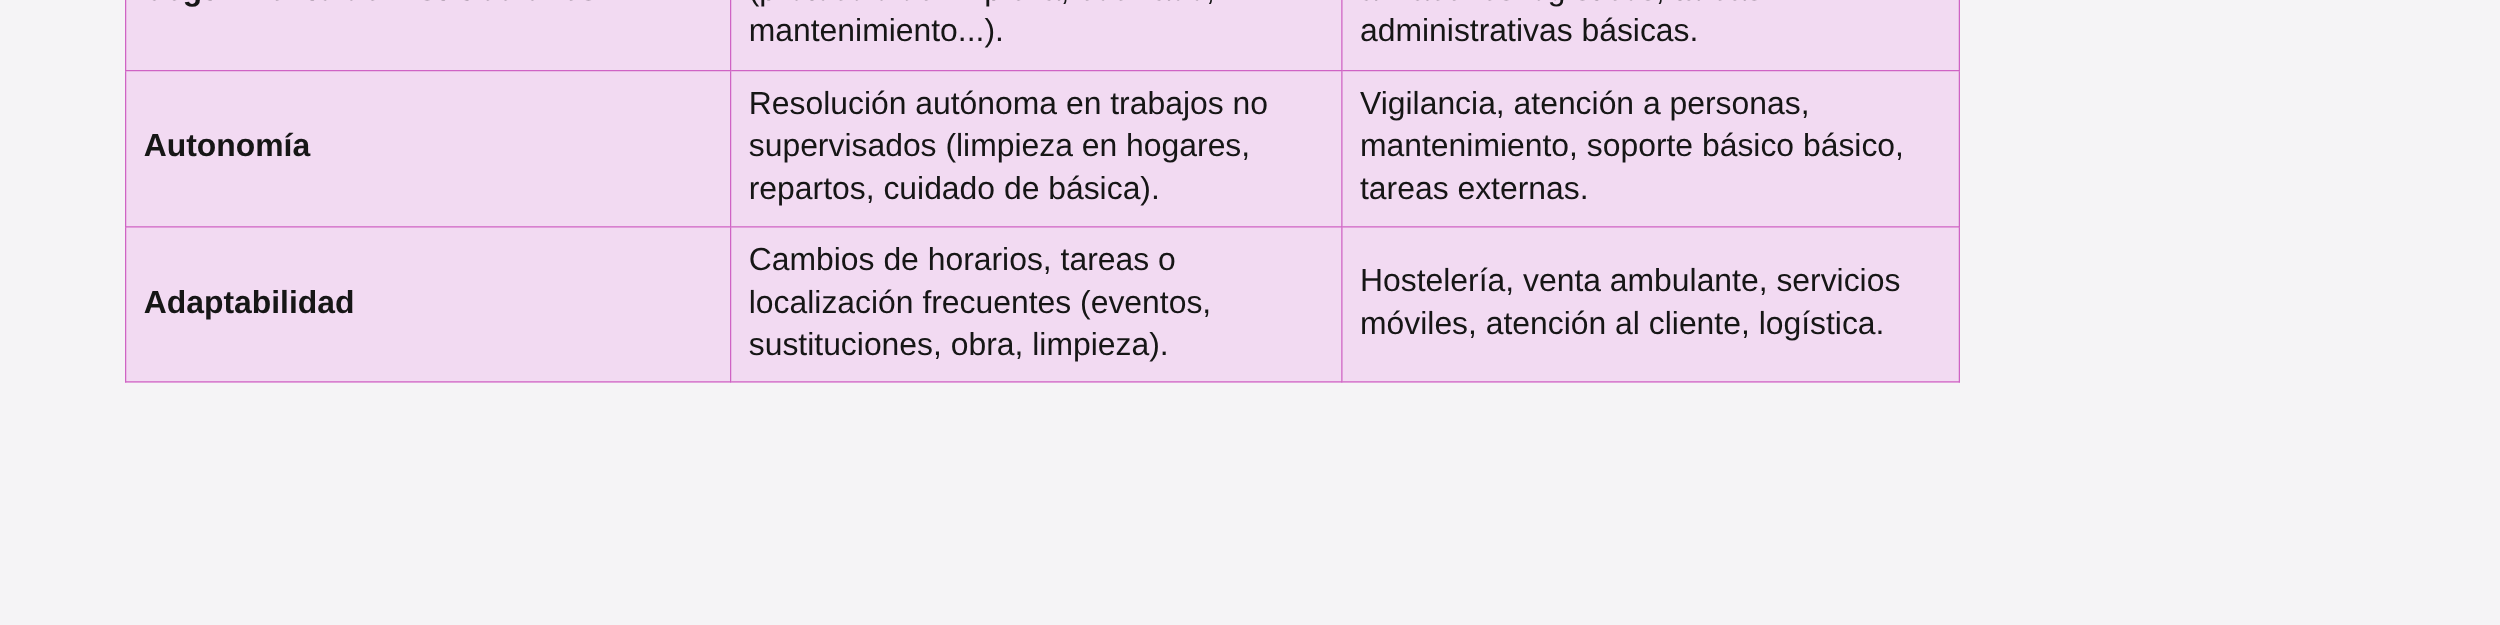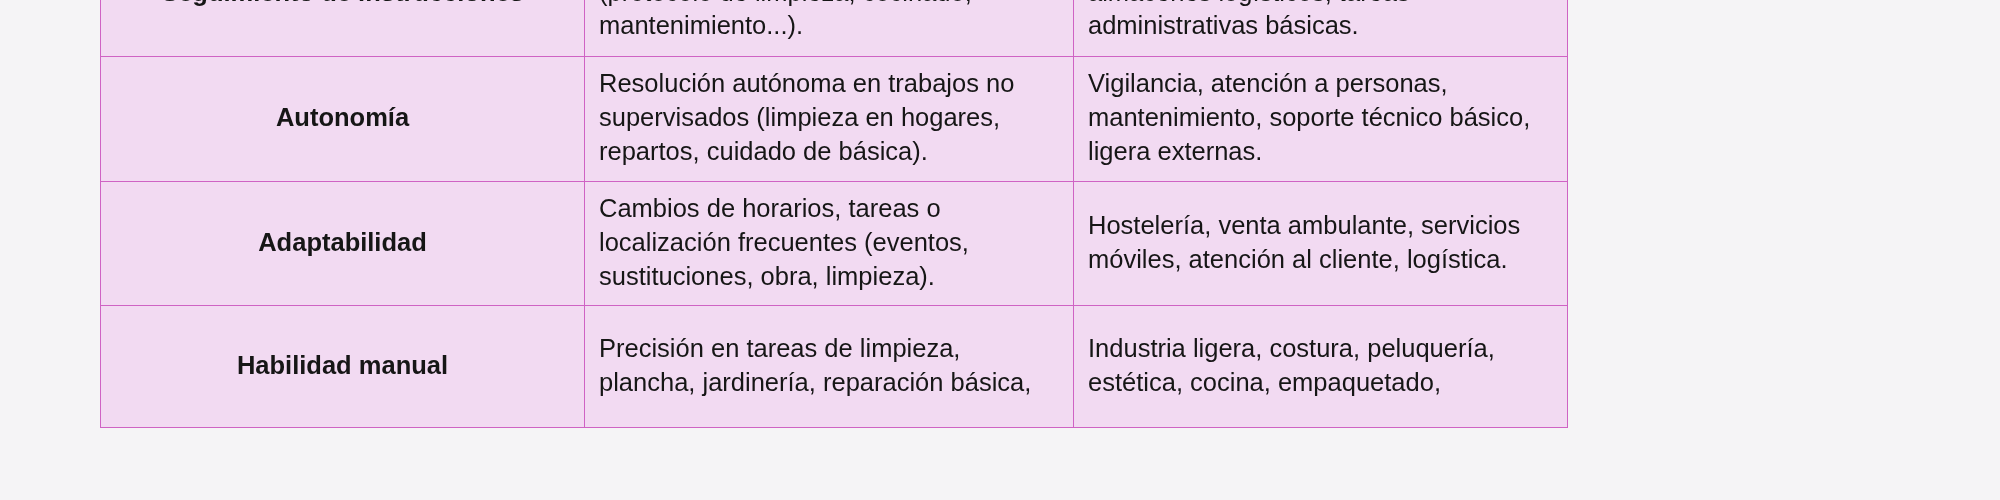--- a/index.html
+++ b/index.html
@@ -35,21 +35,21 @@
     border: 1px solid #cf63c4;
     background: #f2daf2;
     vertical-align: middle;
     padding: 10px 14px 12px 14px;
     font-size: 25.5px;
     line-height: 1.33;
     color: #161616;
   }
   td.col-skill {
     width: 455px;
-    text-align: center;
+    text-align: left;
     font-weight: bold;
     font-size: 27px;
     padding-left: 20px;
     padding-right: 20px;
   }
   td.col-desc {
     width: 460px;
   }
   td.col-sectors {
     width: 465px;
@@ -67,28 +67,23 @@
     <table class="matrix">
       <tbody>
         <tr class="row-h-1">
           <td class="col-skill">Seguimiento de instrucciones</td>
           <td class="col-desc">Aplicación rigurosa de procedimientos (protocolo de limpieza, cocinado, mantenimiento...).</td>
           <td class="col-sectors">Producción industrial, laboratorios, almacenes logísticos, tareas administrativas básicas.</td>
         </tr>
         <tr class="row-h-2">
           <td class="col-skill">Autonomía</td>
           <td class="col-desc">Resolución autónoma en trabajos no supervisados (limpieza en hogares, repartos, cuidado de básica).</td>
-          <td class="col-sectors">Vigilancia, atención a personas, mantenimiento, soporte técnico básico, ligera externas.</td>
+          <td class="col-sectors">Vigilancia, atención a personas, mantenimiento, soporte básico básico, tareas externas.</td>
         </tr>
         <tr class="row-h-3">
           <td class="col-skill">Adaptabilidad</td>
           <td class="col-desc">Cambios de horarios, tareas o localización frecuentes (eventos, sustituciones, obra, limpieza).</td>
           <td class="col-sectors">Hostelería, venta ambulante, servicios móviles, atención al cliente, logística.</td>
-        </tr>
-        <tr class="row-h-4">
-          <td class="col-skill">Habilidad manual</td>
-          <td class="col-desc">Precisión en tareas de limpieza, plancha, jardinería, reparación básica,</td>
-          <td class="col-sectors">Industria ligera, costura, peluquería, estética, cocina, empaquetado,</td>
         </tr>
       </tbody>
     </table>
   </div>
 </div>
 
 </body></html>

